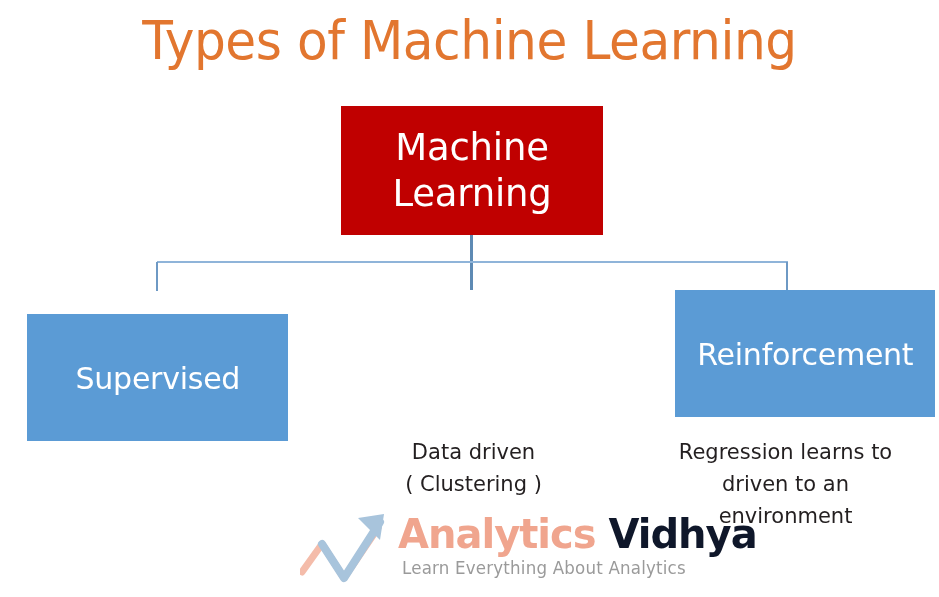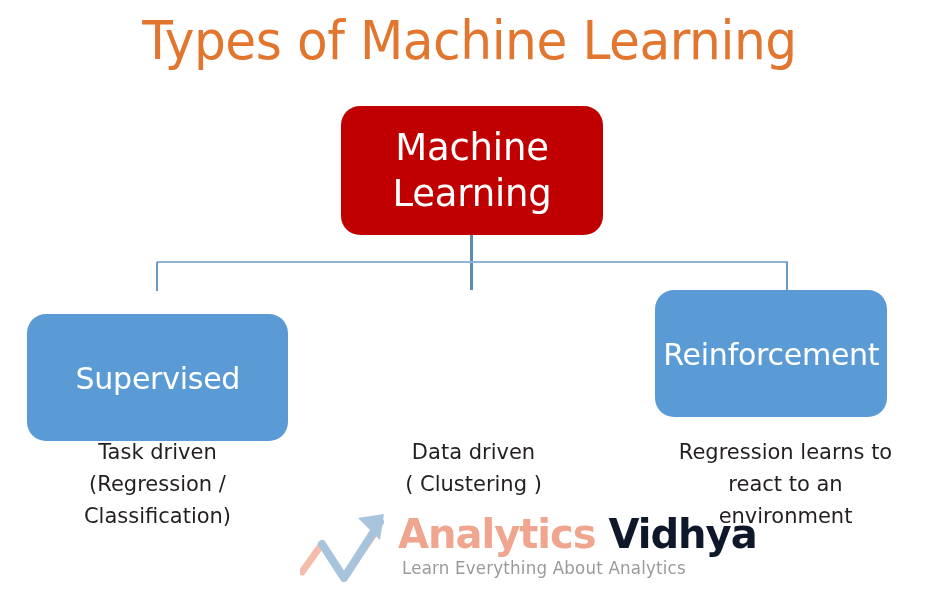--- a/index.html
+++ b/index.html
@@ -41,21 +41,20 @@
   .box {
     position: absolute;
     display: flex;
     align-items: center;
     justify-content: center;
     text-align: center;
     color: #ffffff;
     font-family: "DejaVu Sans", sans-serif;
     font-weight: 400;
     box-sizing: border-box;
-    border-radius: 19px;
   }
   .root-box {
     left: 341px;
     top: 106px;
     width: 262px;
     height: 129px;
     background: #C00000;
     font-size: 37px;
     line-height: 46px;
     letter-spacing: -0.2px;
@@ -63,21 +62,21 @@
   .leaf-box {
     top: 290px;
     height: 127px;
     background: #5B9BD5;
     font-size: 31px;
     line-height: 38px;
     letter-spacing: -0.3px;
   }
   .leaf-1 { left: 27px;  width: 261px; margin-top: 24px; }
   .leaf-2 { left: 341px; width: 263px; }
-  .leaf-3 { left: 655px; width: 232px; }
+  .leaf-3 { left: 675px; width: 260px; }
   .leaf-label { transform: scaleX(0.97); transform-origin: 50% 50%; white-space: nowrap; }
 
   
   .conn {
     position: absolute;
     background: #8FB4D9;
   }
   .conn-stem {
     left: 470px;
     top: 235px;
@@ -177,32 +176,27 @@
   <div class="conn conn-drop drop-left"></div>
   <div class="conn conn-drop drop-right"></div>
 
   <div class="box leaf-box leaf-1">
     <span class="leaf-label">Supervised</span>
   </div>
   <div class="box leaf-box leaf-3">
     <span class="leaf-label">Reinforcement</span>
   </div>
 
-  <div class="caption cap-1">
-    <span class="cap-line">Task driven</span>
-    <span class="cap-line">(Regression /</span>
-    <span class="cap-line">Classification)</span>
-  </div>
   <div class="caption cap-2">
     <span class="cap-line">Data driven</span>
     <span class="cap-line">( Clustering )</span>
   </div>
   <div class="caption cap-3">
     <span class="cap-line">Regression learns to</span>
-    <span class="cap-line">react to an</span>
+    <span class="cap-line">driven to an</span>
     <span class="cap-line">environment</span>
   </div>
 
   <div class="logo">
     <svg class="logo-graph" viewBox="0 0 130 86">
       <path d="M2 66 L22 38 L44 72 L78 22" stroke="#F0A58E" stroke-width="7" fill="none" stroke-linecap="round" stroke-linejoin="round" opacity="0.75"></path>
       <path d="M22 38 L44 72 L80 16" stroke="#A8C4DC" stroke-width="8" fill="none" stroke-linecap="round" stroke-linejoin="round"></path>
       <path d="M58 12 L84 8 L80 34 Z" fill="#A8C4DC"></path>
     </svg>
     <div class="logo-wordmark">

